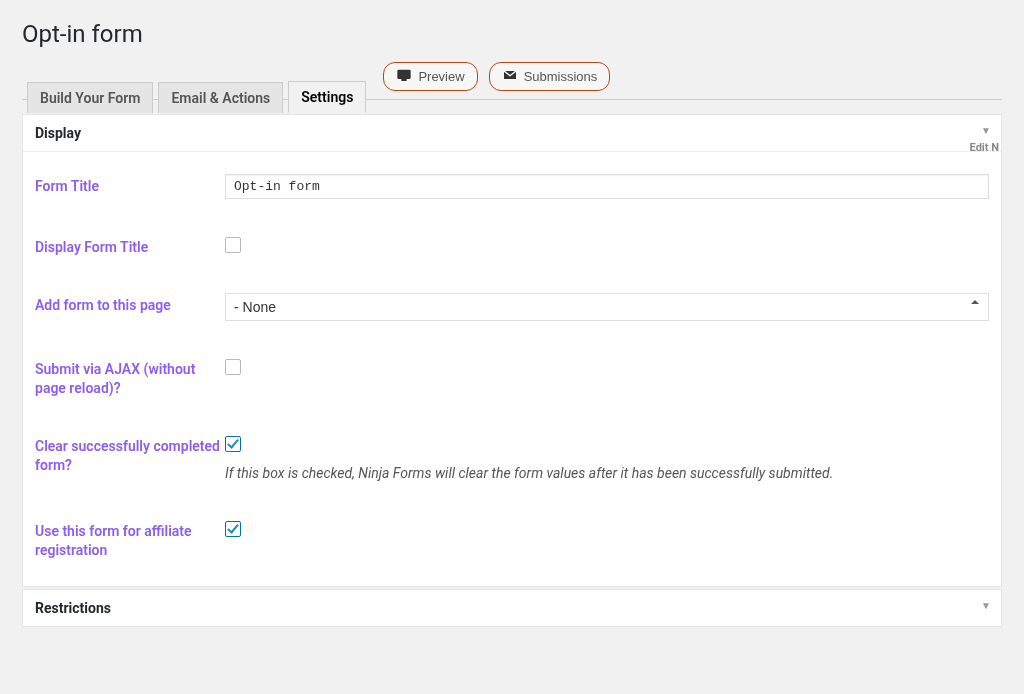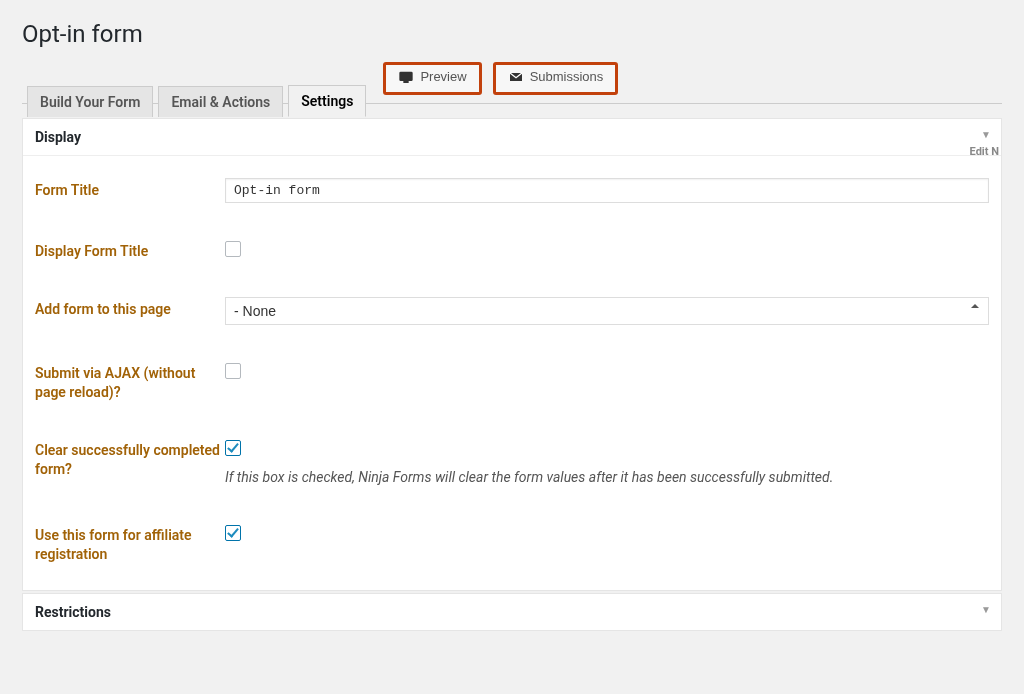--- a/index.html
+++ b/index.html
@@ -37,29 +37,29 @@
     position: relative;
     top: 14px;
   }
   .nav-tab.active {
     background: #f1f1f1;
     color: #000;
     border-bottom: 1px solid #f1f1f1;
   }
   .tab-btn {
     background: #f7f7f7;
-    border: 3px solid #c2410c;
-    border-radius: 3px;
+    border: 1px solid #c2410c;
+    border-radius: 12px;
     color: #555;
     padding: 4px 12px;
     font-size: 13px;
     font-weight: 500;
     cursor: pointer;
     display: inline-flex;
-    align-items: flex-start;
+    align-items: center;
     gap: 6px;
     margin-bottom: 8px;
     margin-left: 6px;
   }
   .tab-btn:first-of-type { margin-left: 12px; }
   .tab-btn svg { width: 16px; height: 16px; }
 
   
   .panel {
     background: #fff;
@@ -95,21 +95,21 @@
   .form-row {
     display: flex;
     align-items: flex-start;
     margin-bottom: 36px;
   }
   .form-row:last-child { margin-bottom: 6px; }
   .form-row .label {
     width: 190px;
     font-size: 14px;
     font-weight: 600;
-    color: #a16207;
+    color: #8b5cf6;
     line-height: 1.35;
     padding-top: 3px;
   }
   .form-row .field {
     flex: 1;
   }
   .text-input {
     width: 100%;
     border: 1px solid #ddd;
     box-shadow: inset 0 1px 2px rgba(0,0,0,.06);

